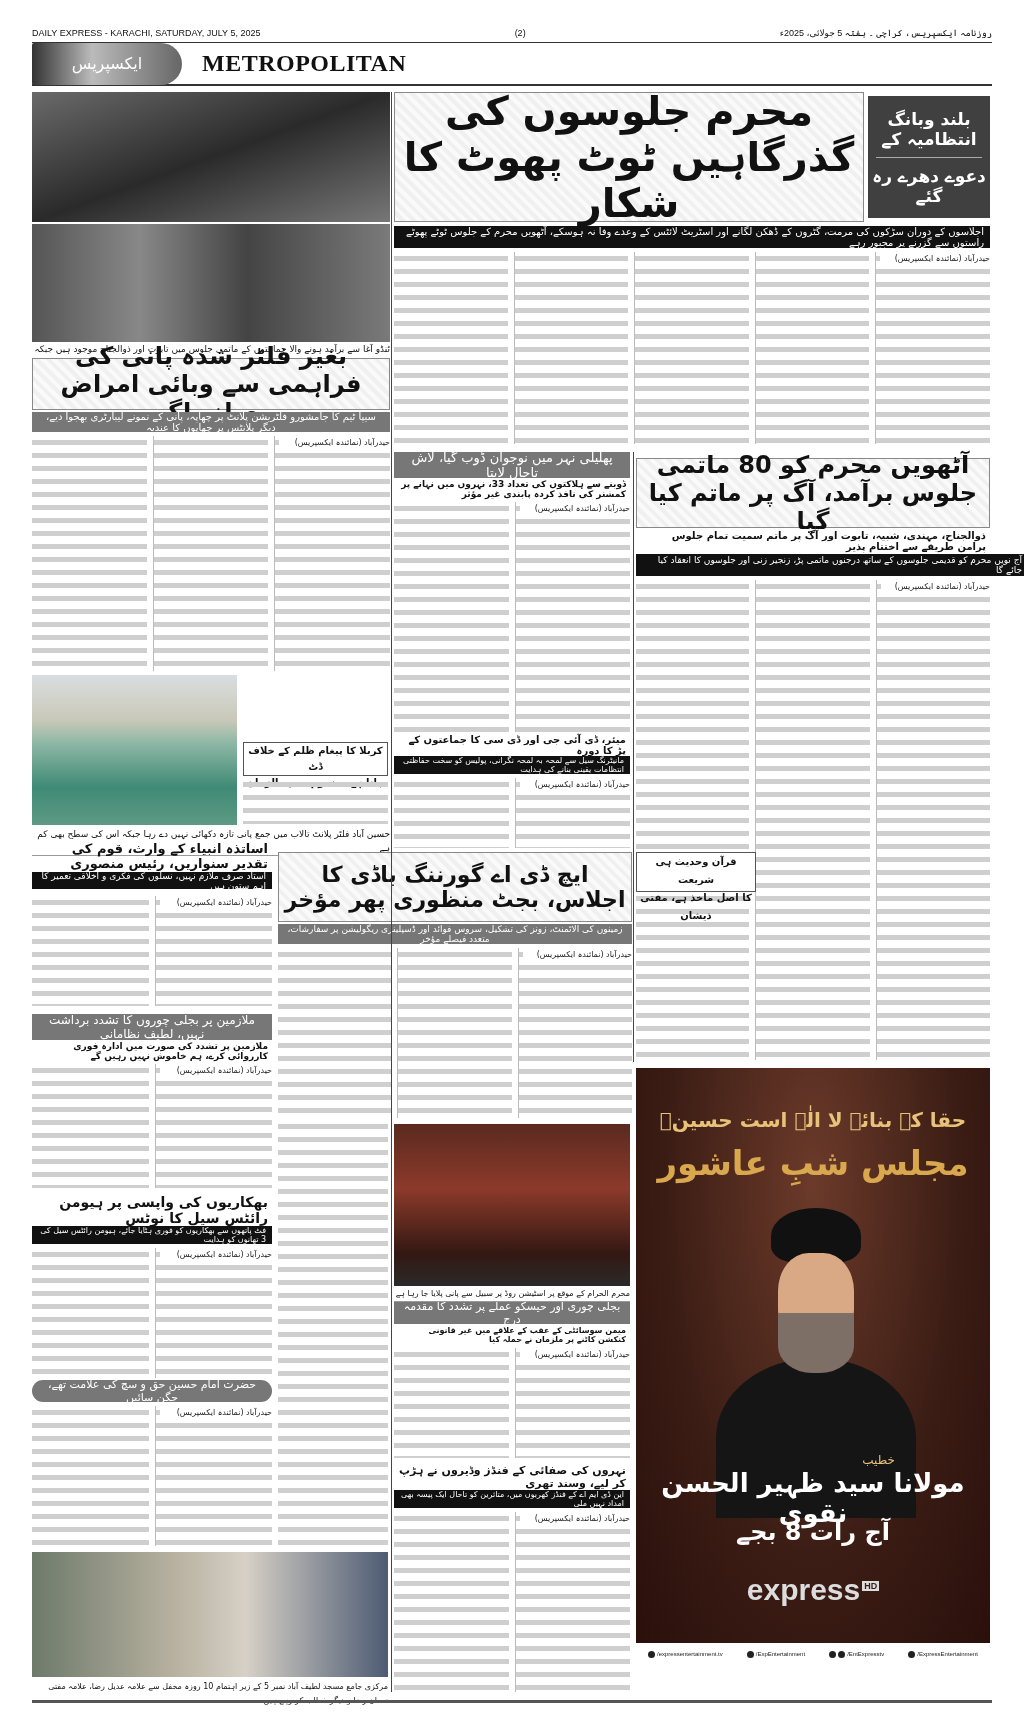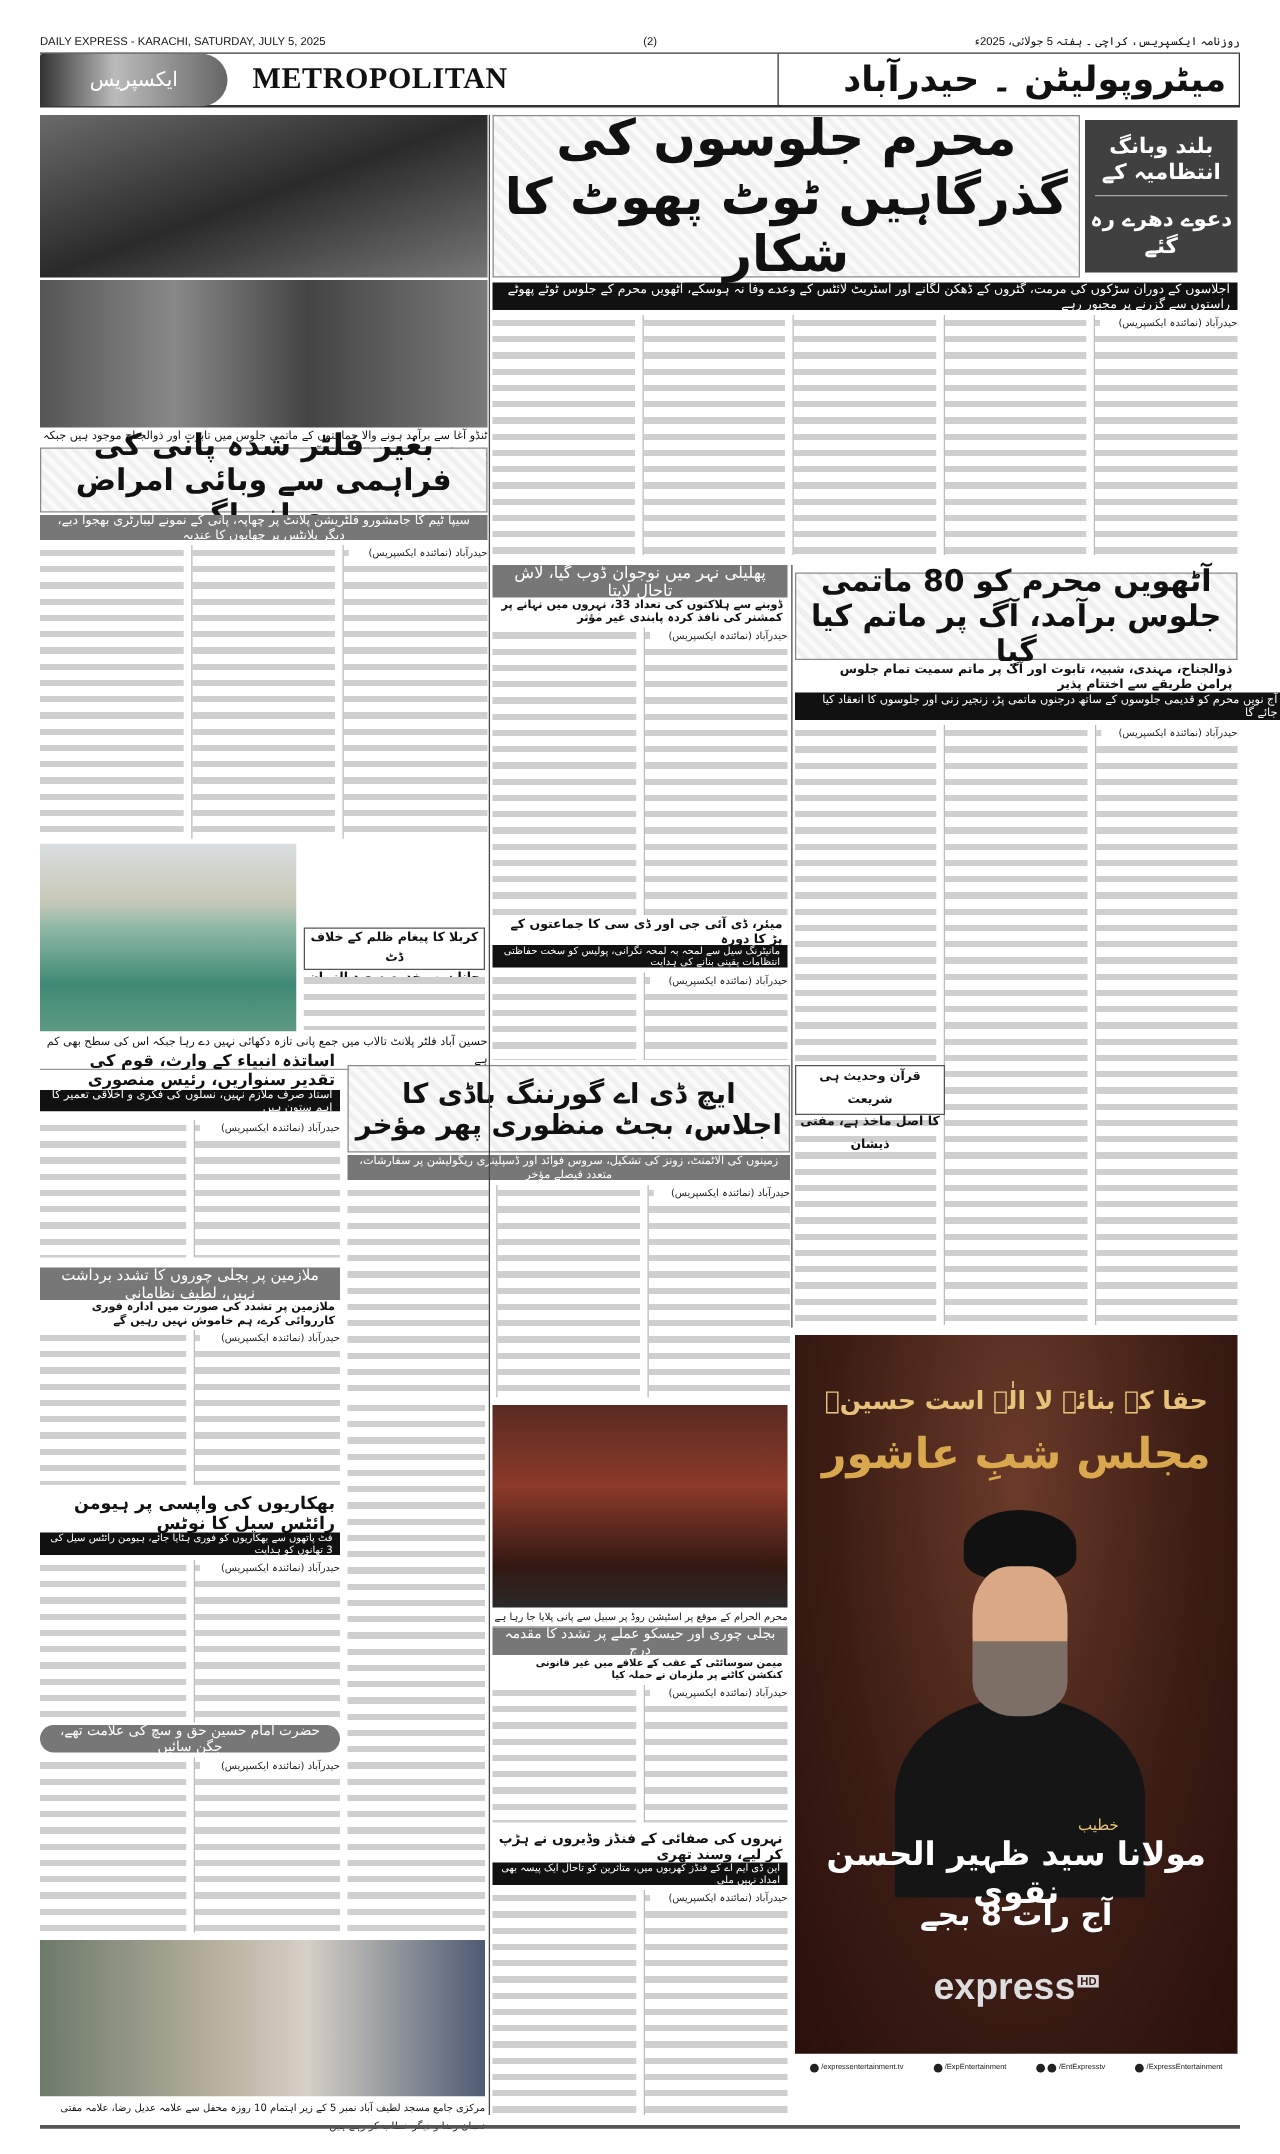--- a/index.html
+++ b/index.html
@@ -50,21 +50,20 @@
   <span>DAILY EXPRESS - KARACHI, SATURDAY, JULY 5, 2025</span>
   <span>(2)</span>
   <span class="urdu">روزنامہ ایکسپریس، کراچی ۔ ہفتہ 5 جولائی، 2025ء</span>
 </div>
 
 <div class="abs masthead">
   <div class="logo">
       <span>ایکسپریس</span>
     </div>
   <div class="metro-en">METROPOLITAN</div>
-  <div class="metro-ur">میٹروپولیٹن ۔ حیدرآباد</div>
 </div>
 
 <div class="abs photo" style="top:92px;left:32px;width:358px;height:130px;"></div>
 <div class="abs photo" style="top:224px;left:32px;width:358px;height:118px;background:linear-gradient(90deg,#555,#888 30%,#444 60%,#7a7a7a);"></div>
 <div class="abs caption" style="top:342px;left:32px;width:358px;">ٹنڈو آغا سے برآمد ہونے والا جماعتوں کے ماتمی جلوس میں تابوت اور ذوالجناح موجود ہیں جبکہ رینجرز اور پولیس اہلکار الرٹ نظر آ رہے ہیں</div>
 
 <div class="abs headline" style="top:92px;left:394px;width:470px;height:130px;font-size:40px;">محرم جلوسوں کی گذرگاہیں ٹوٹ پھوٹ کا شکار</div>
 <div class="abs" style="top:96px;left:868px;width:122px;height:122px;background:#404040;color:#fff;direction:rtl;text-align:center;display:flex;flex-direction:column;justify-content:center;font-weight:bold;">
   <div style="font-size:17px;padding-bottom:8px;border-bottom:1px solid #aaa;margin:0 8px;">بلند وبانگ انتظامیہ کے</div>
   <div style="font-size:17px;padding-top:8px;">دعوے دھرے رہ گئے</div>

